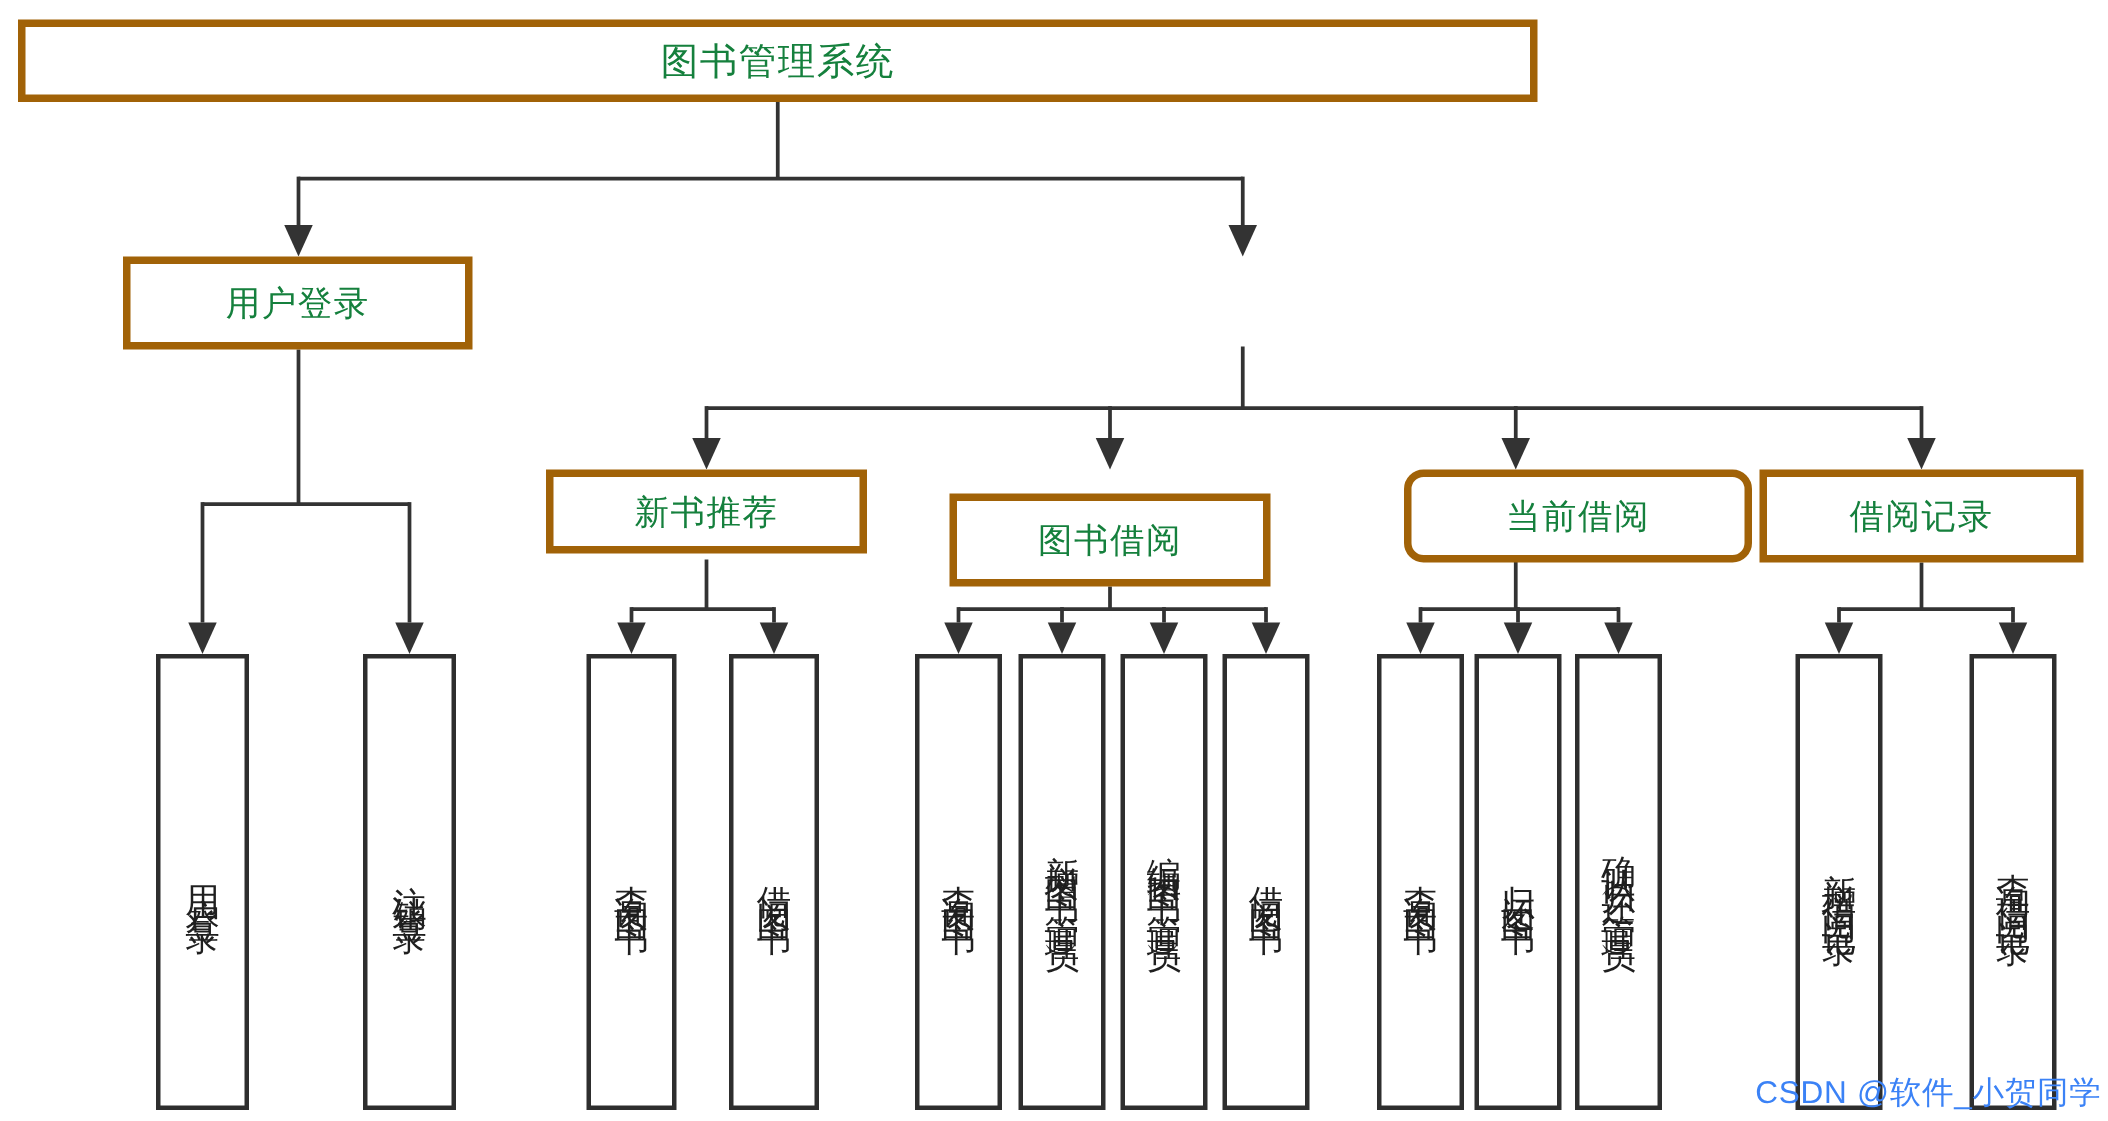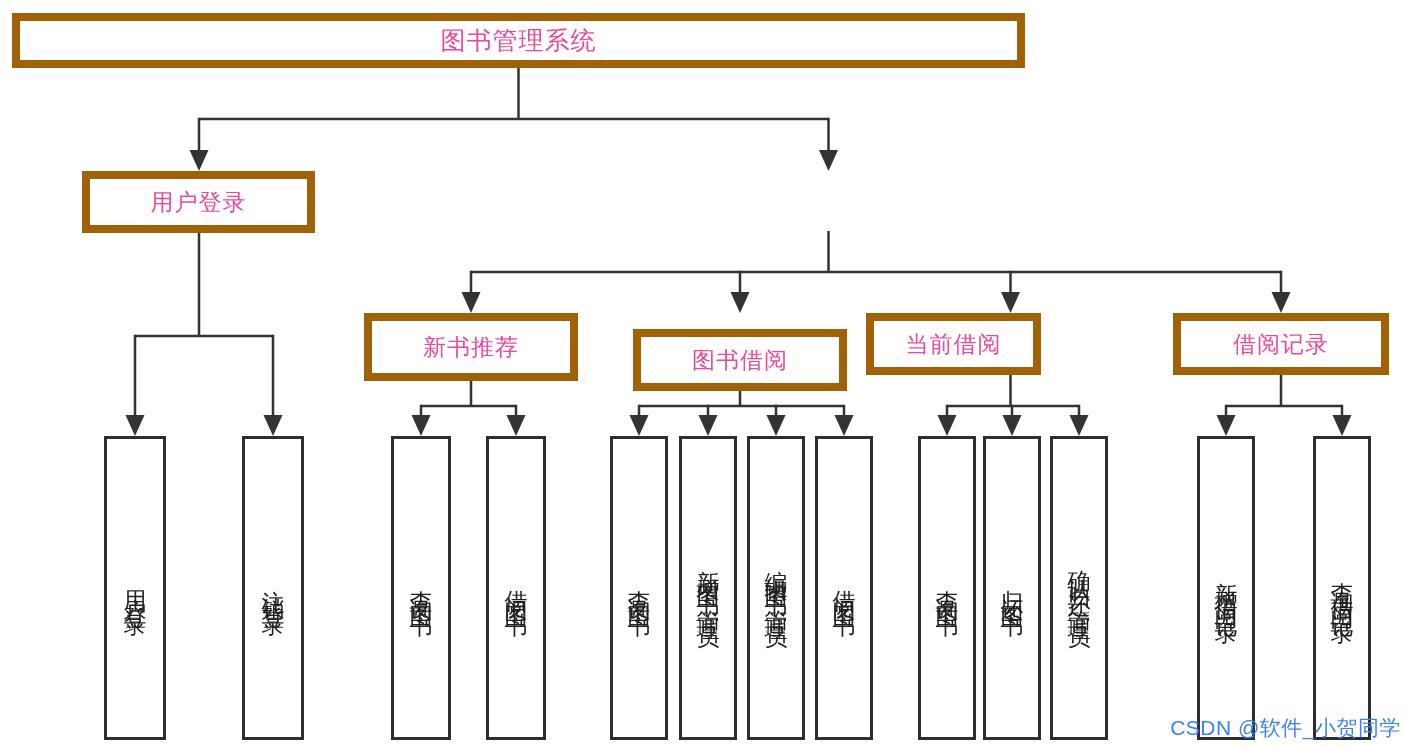--- a/index.html
+++ b/index.html
@@ -18,26 +18,26 @@
   .connectors {
     position: absolute;
     left: 0;
     top: 0;
     width: 1405px;
     height: 747px;
   }
   .node {
     position: absolute;
     box-sizing: border-box;
-    border: 8px solid #a16207;
+    border: 5px solid #a16207;
     background: #ffffff;
     display: flex;
     align-items: center;
     justify-content: center;
-    color: #ec4899;
+    color: #15803d;
     font-size: 23px;
     letter-spacing: 1px;
     white-space: nowrap;
     font-family: Liberation Serif, serif;
   }
   .node.root-node {
     font-size: 25px;
   }
   .leaf {
     position: absolute;
@@ -120,23 +120,23 @@
       <path d="M1226,406 H1342"></path>
       <line x1="1226" y1="404.75" x2="1226" y2="415" marker-end="url(#arrow)"></line>
       <line x1="1342" y1="404.75" x2="1342" y2="415" marker-end="url(#arrow)"></line>
     </g>
   </svg>
 
   <div class="node root-node" style="left:12px; top:13px; width:1013px; height:55px;">图书管理系统</div>
 
   <div class="node" style="left:82px; top:171px; width:233px; height:62px;">用户登录</div>
 
-  <div class="node" style="left:364px; top:313px; width:214px; height:68px;">新书推荐</div>
+  <div class="node" style="left:364px; top:313px; width:214px; height:56px;">新书推荐</div>
   <div class="node" style="left:633px; top:313px; width:214px; height:62px;margin-top:16px;">图书借阅</div>
-  <div class="node" style="left:866px; top:313px; width:175px; height:62px;">当前借阅</div>
+  <div class="node" style="left:936px; top:313px; width:232px; height:62px;border-radius:13px;">当前借阅</div>
   <div class="node" style="left:1173px; top:313px; width:216px; height:62px;">借阅记录</div>
 
   <div class="leaf" style="left:104px; top:436px; width:62px; height:304px;">
     <span class="vtext">用户登录</span>
   </div>
   <div class="leaf" style="left:242px; top:436px; width:62px; height:304px;">
     <span class="vtext">注销登录</span>
   </div>
 
   <div class="leaf" style="left:391px; top:436px; width:60px; height:304px;">

